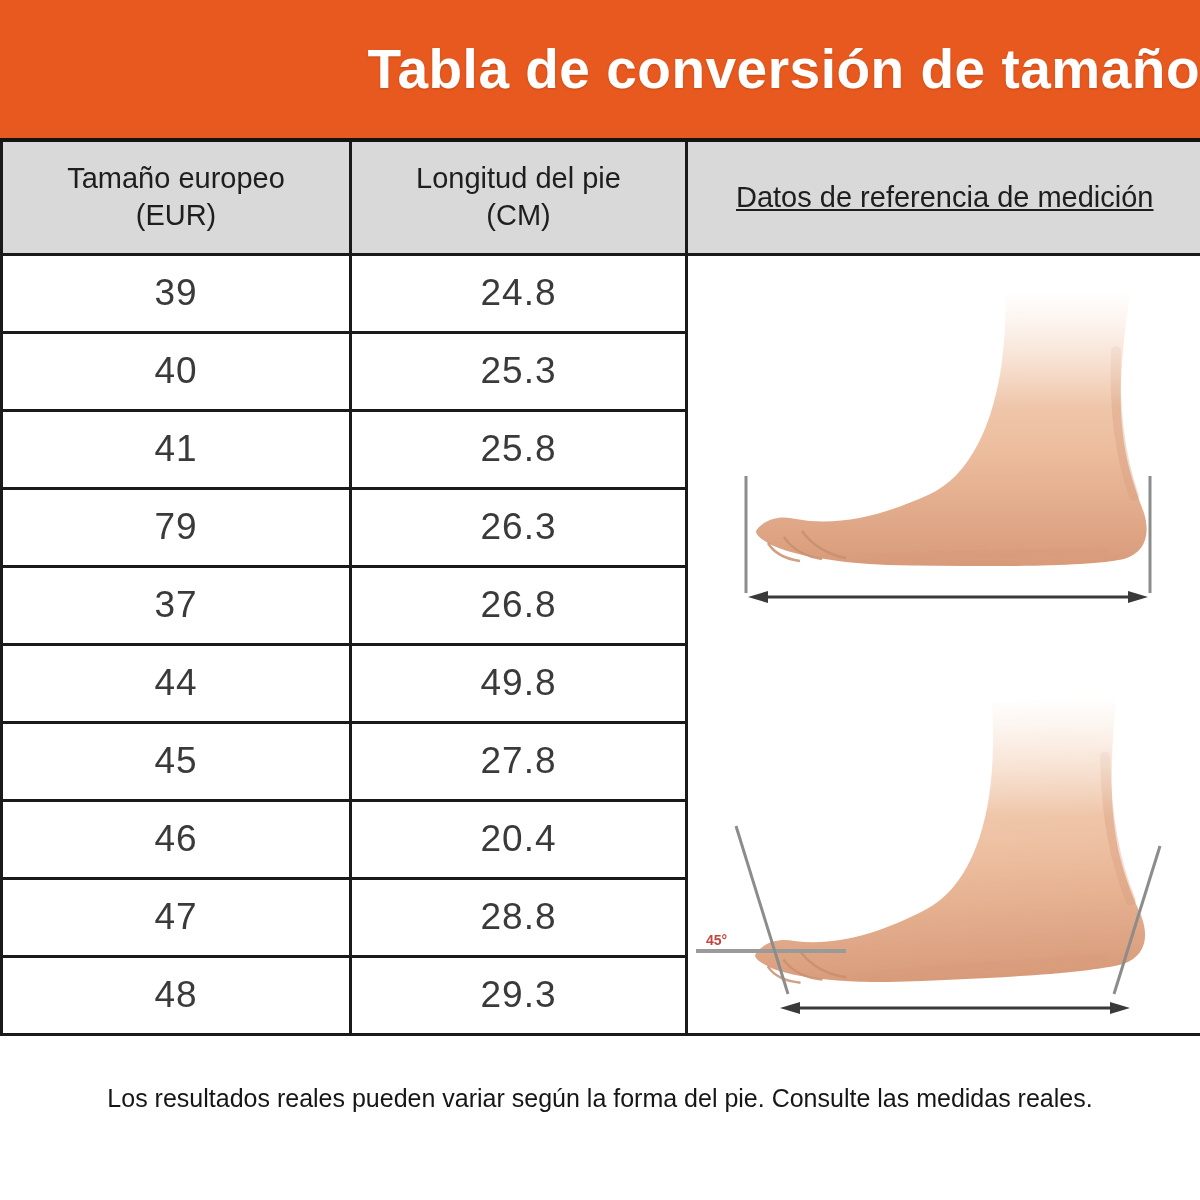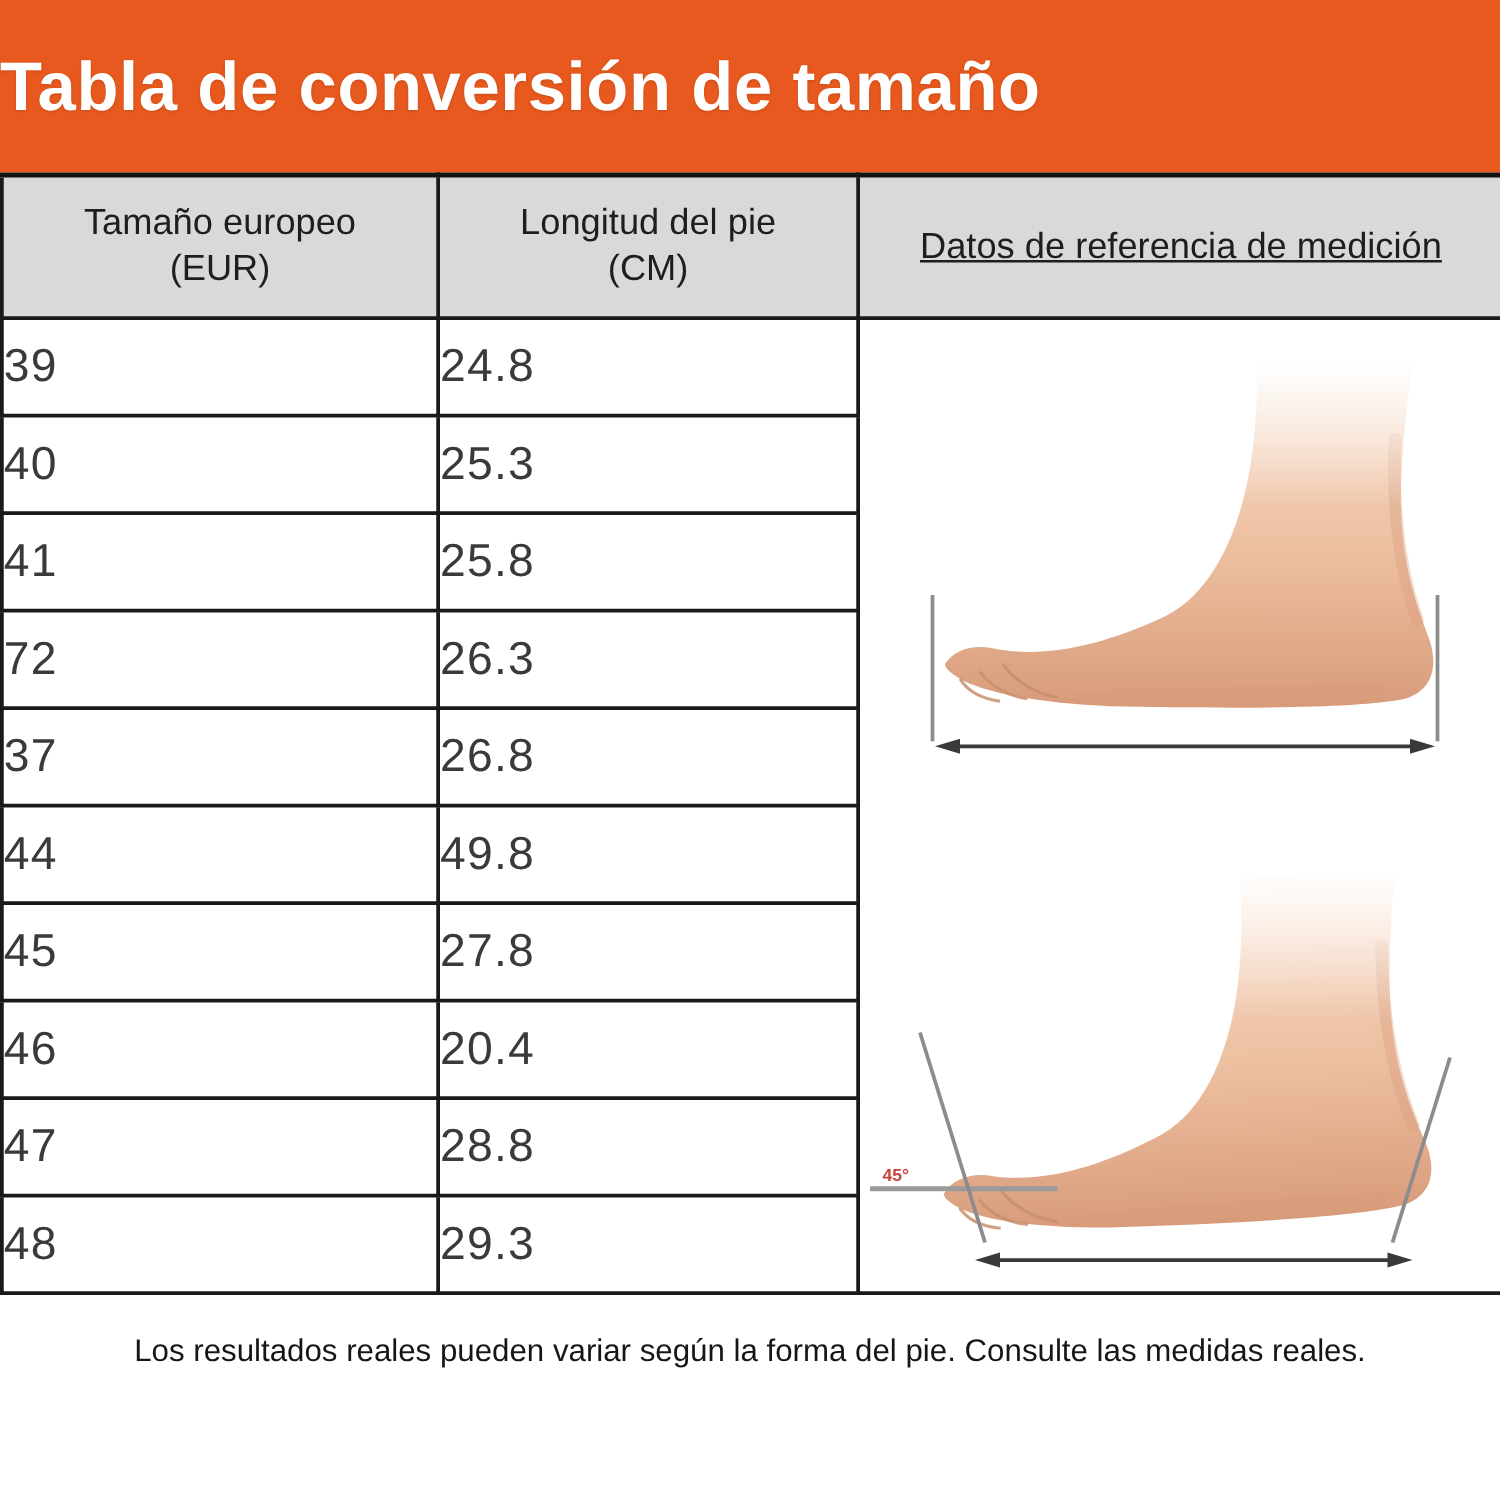--- a/index.html
+++ b/index.html
@@ -14,54 +14,54 @@
     --angle:#C4453C;
     --num-text:#3A3A3A;
     --head-text:#1E1E1E;
   }
   *{box-sizing:border-box;margin:0;padding:0;}
   html,body{width:1200px;background:#ffffff;font-family:"Liberation Sans", sans-serif;}
   body{height:1200px;overflow:hidden;}
 
   .banner{
     width:1200px;height:138px;background:var(--accent);
-    display:flex;align-items:center;justify-content:flex-start;
+    display:flex;align-items:center;justify-content:flex-end;
   }
   .banner .title{
     color:#ffffff;font-size:55px;font-weight:bold;letter-spacing:0.5px;
     text-shadow:0 1px 2px rgba(140,50,10,0.35);
   }
 
   table.size-table{
     width:1200px;border-collapse:collapse;table-layout:fixed;
     border-top:4px solid #141414;
   }
   table.size-table th, table.size-table td{
     border:3px solid var(--border);
   }
   th.col-head{
     height:114px;background:var(--header-cell-bg);
     font-weight:normal;color:var(--head-text);
     font-size:29px;line-height:1.28;text-align:center;vertical-align:middle;
   }
   th.col-head.no-right, td.ref-cell{border-right:none;text-decoration:underline;}
   td.num-cell{
-    height:78px;vertical-align:middle;
+    height:78px;text-align:center;vertical-align:middle;
     font-size:37px;color:var(--num-text);letter-spacing:1px;
   }
   td.ref-cell{
     position:relative;background:#ffffff;vertical-align:top;text-align:center;
   }
   .fig{position:absolute;left:0;width:515px;height:340px;}
   .fig.fig-flat{top:35px;}
   .fig.fig-angled{top:440px;}
   .fig svg{display:block;width:515px;height:340px;}
 
   .footnote{
-    width:1200px;text-align:center;margin-top:31px;
+    width:1200px;text-align:center;margin-top:48px;
     font-size:25px;color:#161616;
   }
 </style>
 </head>
 <body>
 
 <div class="banner">
   <div class="title">Tabla de conversión de tamaño</div>
 </div>
 
@@ -190,21 +190,21 @@
     </tr>
     <tr>
       <td class="num-cell">40</td>
       <td class="num-cell">25.3</td>
     </tr>
     <tr>
       <td class="num-cell">41</td>
       <td class="num-cell">25.8</td>
     </tr>
     <tr>
-      <td class="num-cell">72</td>
+      <td class="num-cell">79</td>
       <td class="num-cell">26.3</td>
     </tr>
     <tr>
       <td class="num-cell">37</td>
       <td class="num-cell">26.8</td>
     </tr>
     <tr>
       <td class="num-cell">44</td>
       <td class="num-cell">49.8</td>
     </tr>

